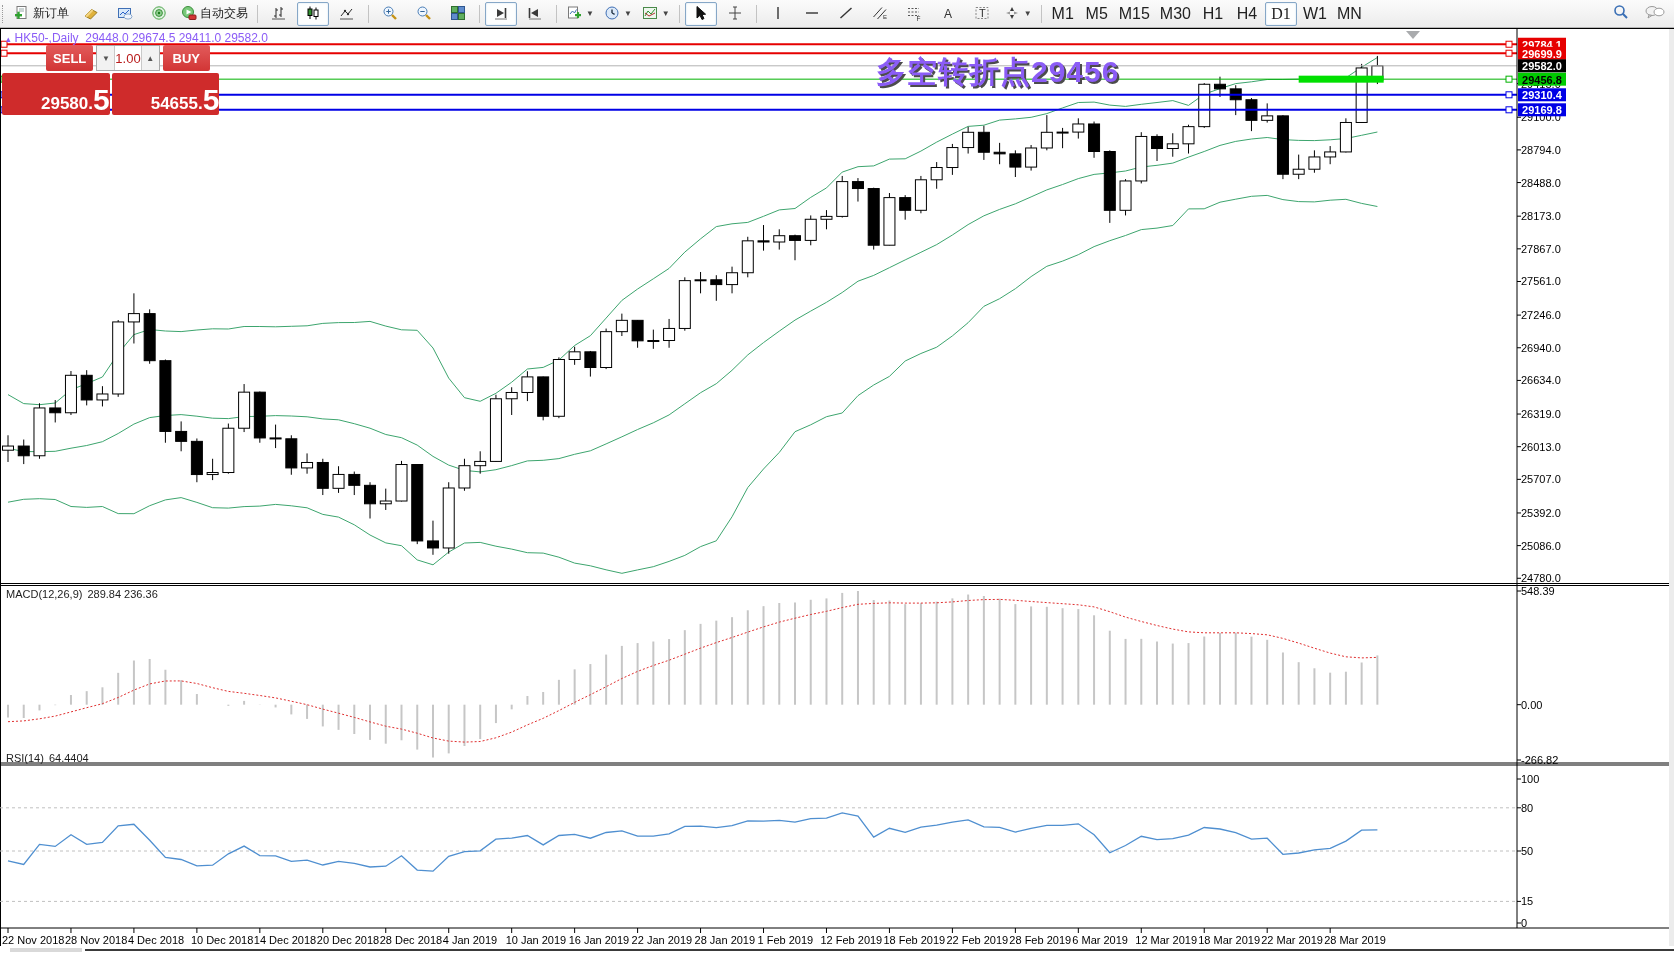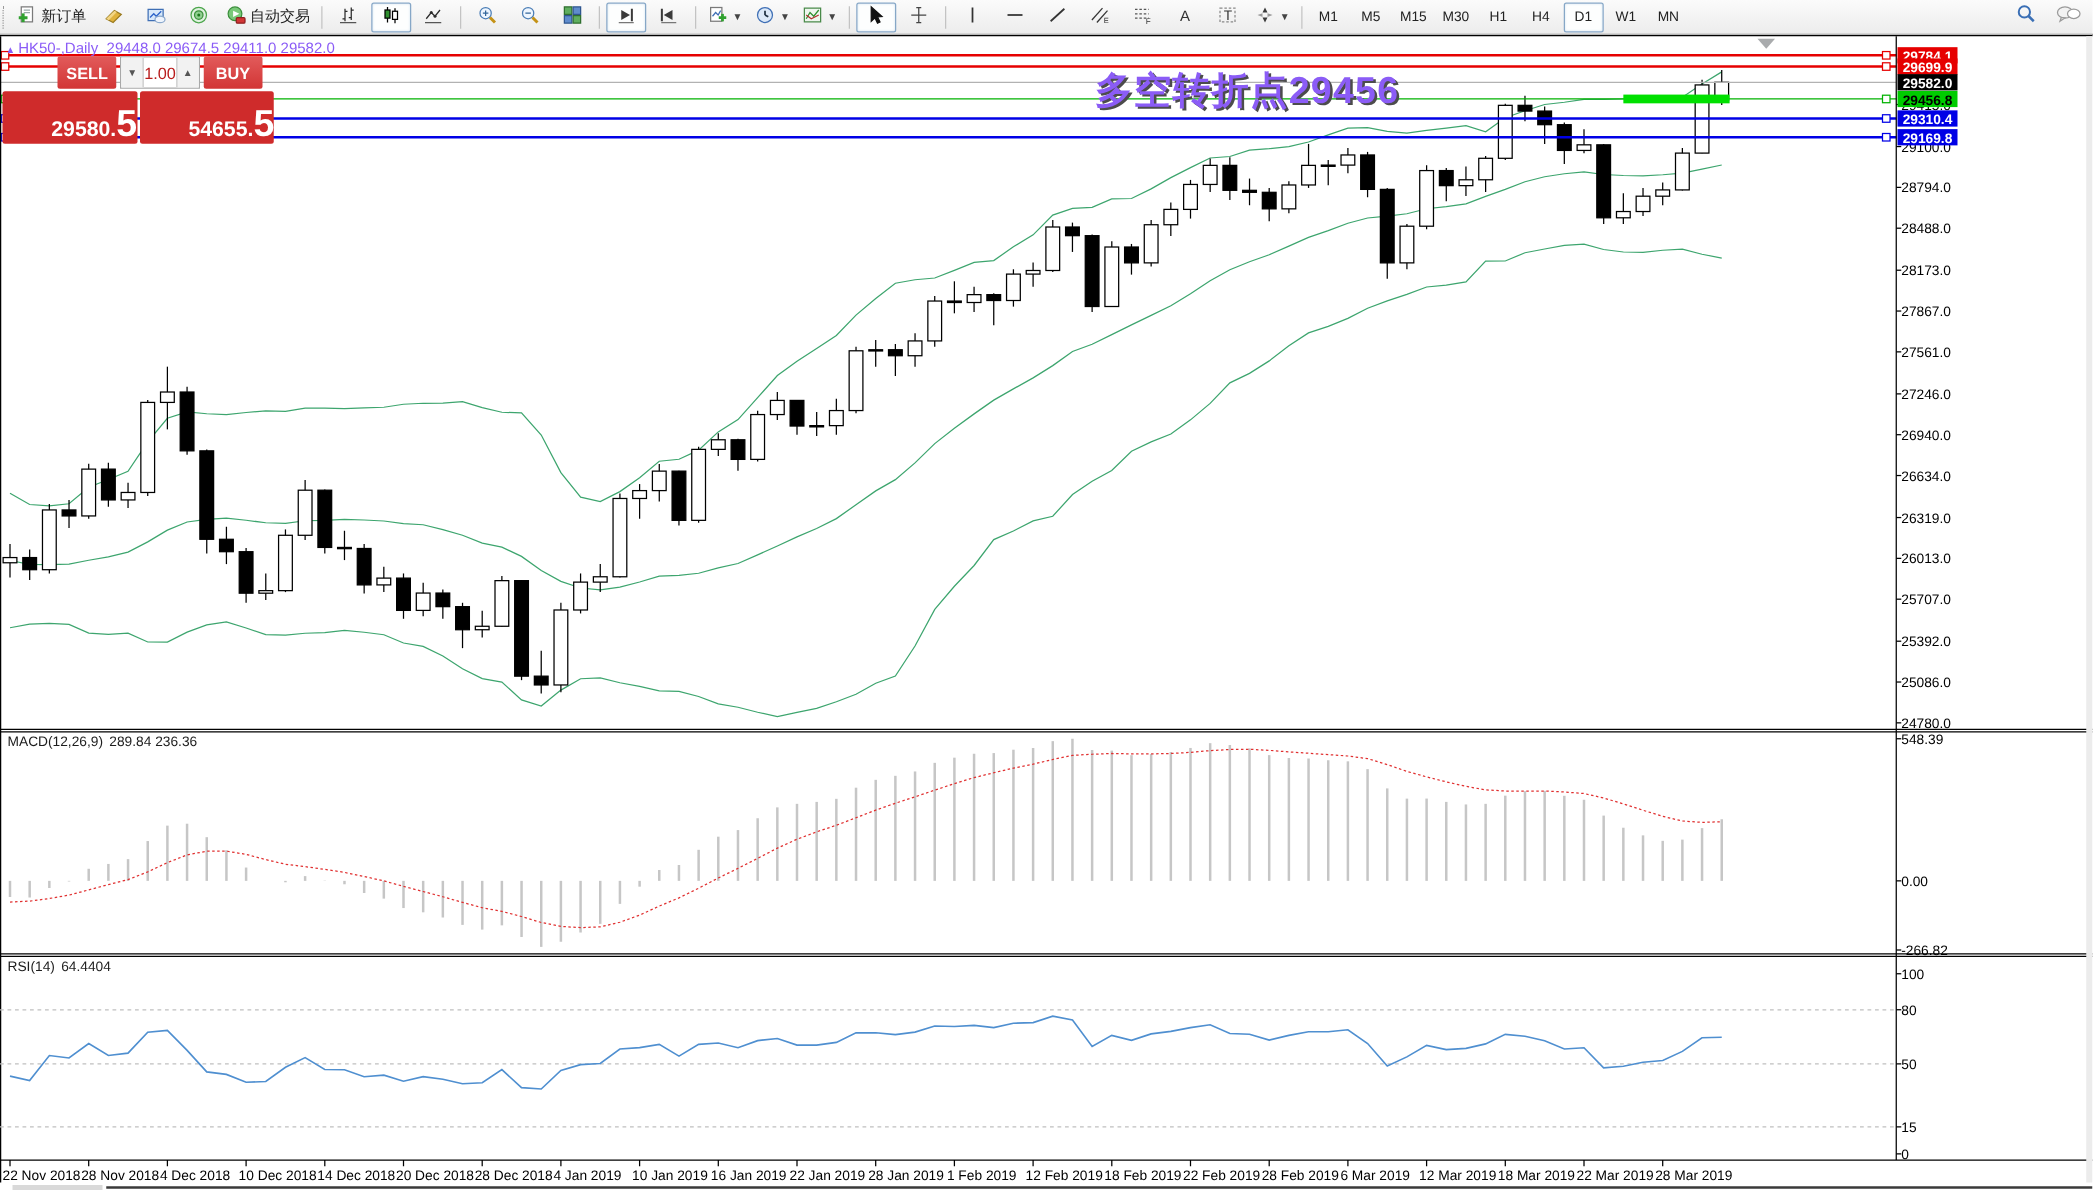--- a/index.html
+++ b/index.html
@@ -2,26 +2,26 @@
 <html><head>
 <meta charset="utf-8">
 <style>
   html,body{margin:0;padding:0;width:1674px;height:953px;overflow:hidden;background:#fff;
     font-family:"Liberation Sans","DejaVu Sans",sans-serif;-webkit-font-smoothing:none;}
   
   .toolbar{position:absolute;left:0;top:0;width:1674px;height:27px;background:linear-gradient(#fbfbfb,#ececec);
     border-bottom:1px solid #b5b5b5;display:flex;align-items:center;z-index:5;}
   .tbtn{height:22px;min-width:24px;padding:0 3px;margin:0 1px;display:flex;align-items:center;justify-content:center;
     border:1px solid transparent;border-radius:2px;font-size:11px;color:#222;gap:3px;}
-  .tbtn.active{background:#fdfefe;border:1px solid #86a7c7;box-shadow:inset 0 0 2px #cfe0ef;}
+  .tbtn.active{background:#fdfefe;border:1px solid #86a7c7;box-shadow:inset 0 0 2px #cfe0ef;font-family:Liberation Serif, serif;}
   .tbtn .lbl{font-size:12px;white-space:nowrap;}
   .sep{width:1px;height:18px;background:#c3c3c3;margin:0 4px;}
   .grip{width:4px;height:18px;margin:0 2px;border-left:1px dotted #9a9a9a;}
   .dd{font-size:8px;color:#444;margin-left:1px;}
-  .tf .lbl{font-size:11px;}
+  .tf .lbl{font-size:16px;}
   .tb-right{position:absolute;right:8px;top:0;height:27px;display:flex;align-items:center;gap:14px;}
   
   .chartwin{position:absolute;left:0;top:27px;width:1674px;height:926px;background:#fff;border-top:2px solid #000;}
   svg.canvas{position:absolute;left:0;top:0;z-index:1;}
   .symtitle{position:absolute;left:6px;top:31px;z-index:3;font-size:12px;color:#8b5cf6;white-space:nowrap;}
   .symtitle .tri{font-size:9px;margin-right:4px;}
   
   .oneclick{position:absolute;left:2px;top:45px;z-index:4;width:208px;}
   .oc-top{display:flex;height:26px;padding-left:44px;}
   .oc-sell,.oc-buy{width:60px;background:linear-gradient(#e25b5b,#d23535);color:#fff;font-size:13px;font-weight:bold;
@@ -784,15 +784,15 @@
         <span class="pp">5</span>
     </div>
   </div>
 </div>
 
 <div class="anno">多空转折点29456</div>
 
 <div class="panelabel" style="left:6px;top:588px;">
   <span>MACD(12,26,9)</span><span class="v">289.84 236.36</span>
 </div>
-<div class="panelabel" style="left:6px;top:768px;">
+<div class="panelabel" style="left:6px;top:752px;">
   <span>RSI(14)</span><span class="v">64.4404</span>
 </div>
 
 </body></html>

